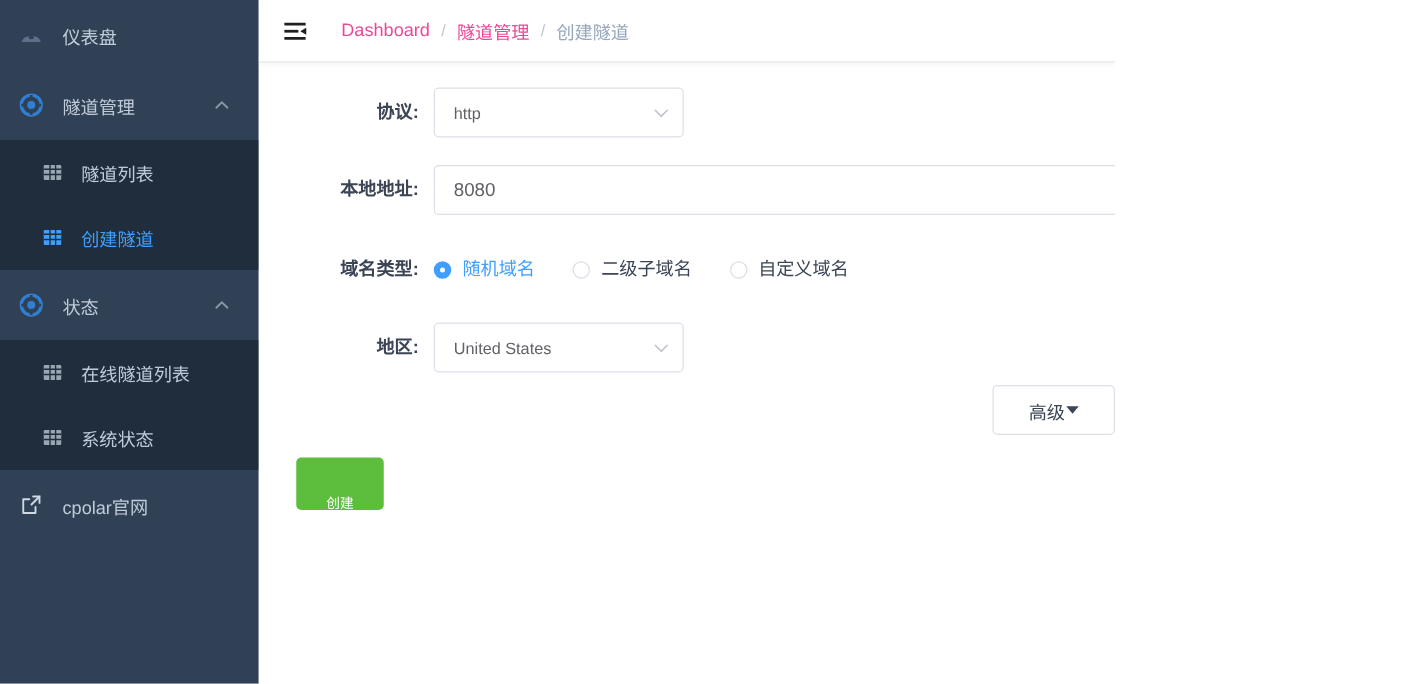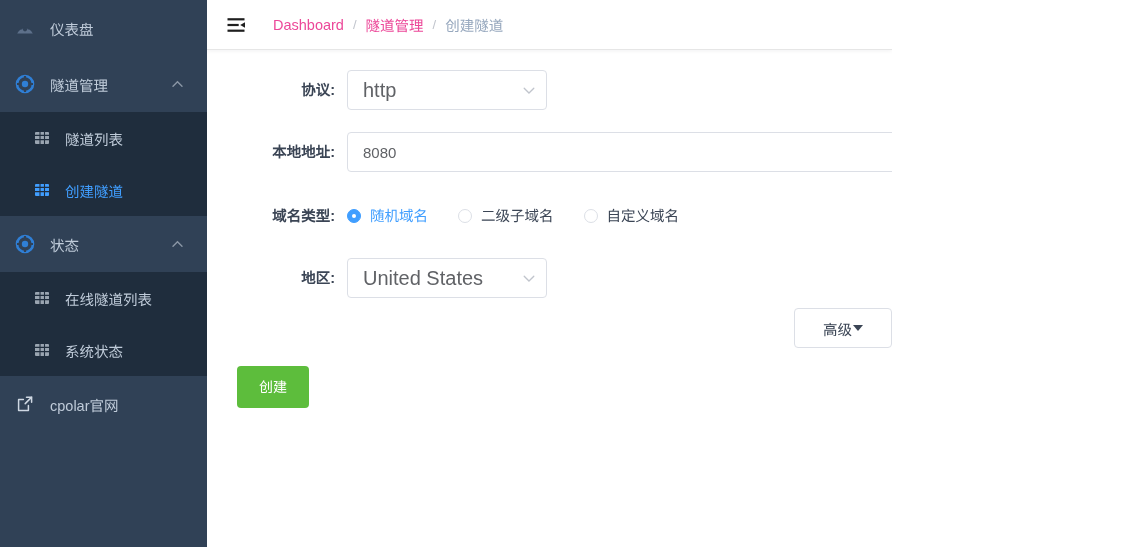--- a/index.html
+++ b/index.html
@@ -151,21 +151,21 @@
   .select {
     position: relative;
     width: 200px;
     height: 40px;
     border: 1px solid #dcdfe6;
     border-radius: 4px;
     background: #fff;
     display: flex;
     align-items: center;
     padding: 0 30px 0 15px;
-    font-size: 20px;
+    font-size: 13px;
     color: #606266;
     cursor: pointer;
     white-space: nowrap;
   }
   .select .caret {
     position: absolute;
     right: 10px;
     top: 50%;
     transform: translateY(-50%);
     width: 14px; height: 14px;
@@ -242,24 +242,24 @@
     border-top: 6px solid #3b4555;
   }
 
   .submit-row { padding-left: 30px; }
   .create-btn {
     background: #5cb85c;
     background: #5dbd3c;
     border: none;
     border-radius: 4px;
     color: #fff;
-    font-size: 14px;
+    font-size: 11px;
     height: 42px;
     min-width: 70px;
-    padding: 0 22px;
+    padding: 16px 22px;
     cursor: pointer;
     font-family: inherit;
     line-height: 42px;
   }
 </style>
 </head>
 <body>
 
 <div class="app">
 

